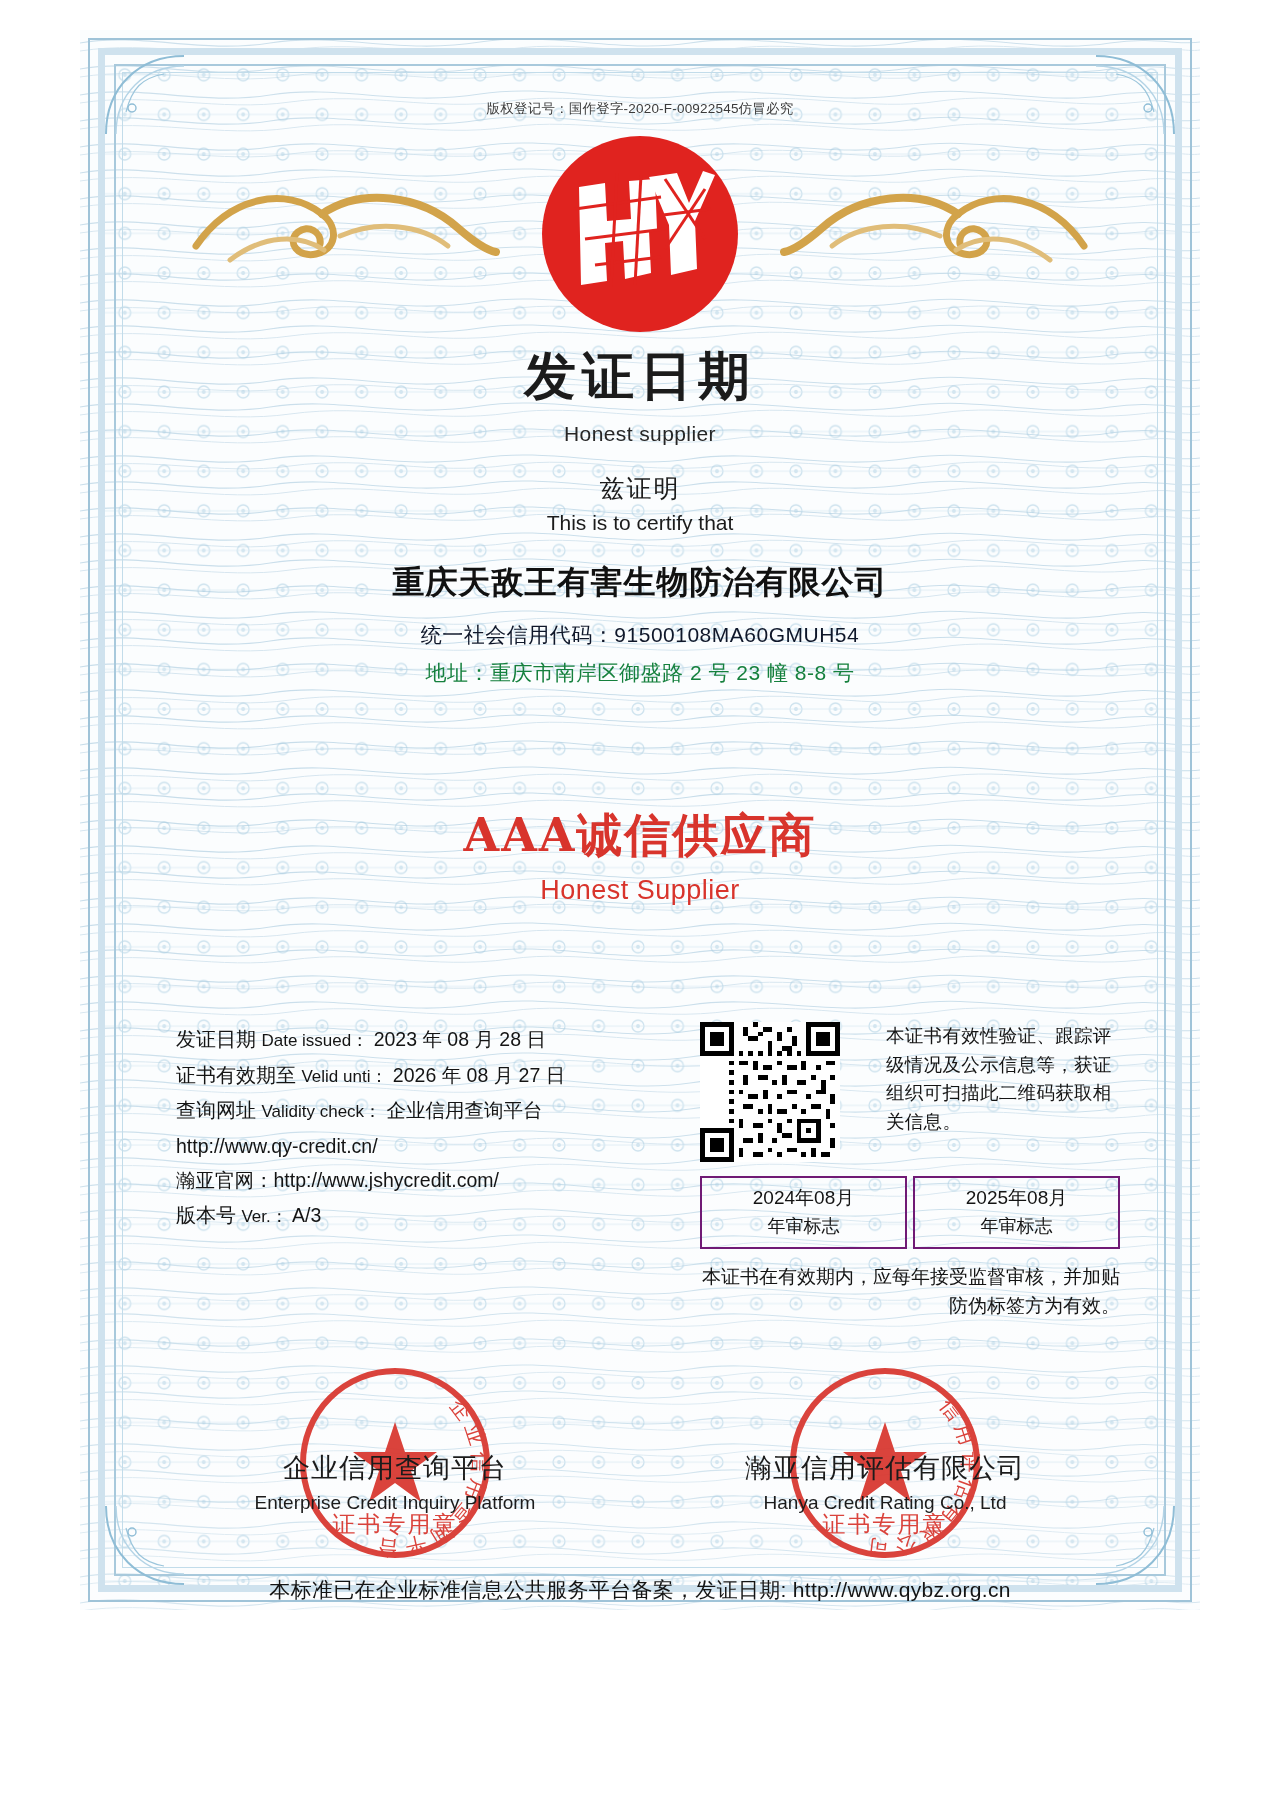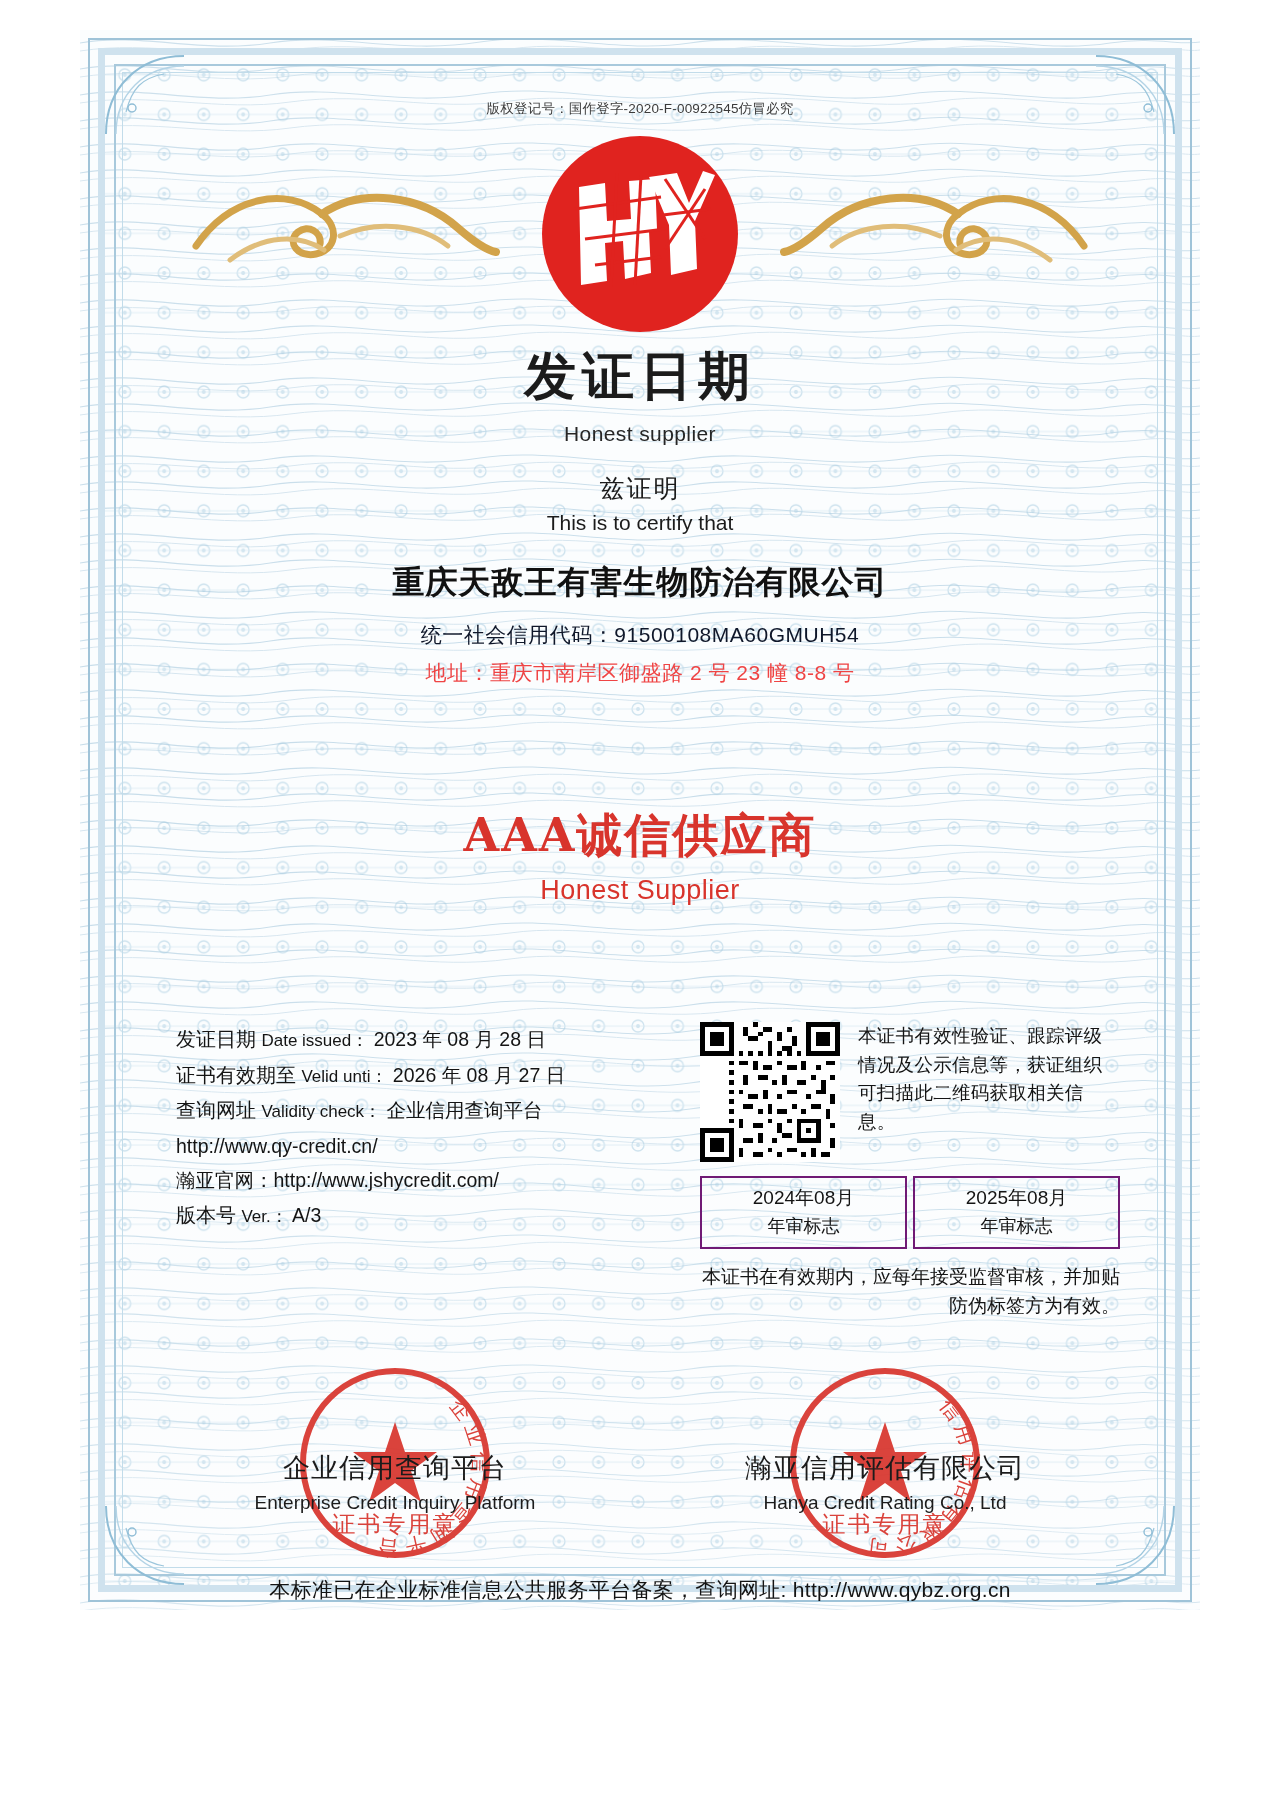--- a/index.html
+++ b/index.html
@@ -147,21 +147,21 @@
   .credit-code {
     text-align: center;
     font-size: 21px;
     color: #0f172a;
     margin-top: 16px;
     letter-spacing: .5px;
   }
   .address {
     text-align: center;
     font-size: 21px;
-    color: #ef4444;
+    color: #15803d;
     margin-top: 10px;
     letter-spacing: .5px;
   }
 
   .award-cn {
     text-align: center;
     font-family: "DejaVu Serif", "Liberation Serif", serif;
     font-size: 46px;
     font-weight: 700;
     color: #d8342c;
@@ -206,20 +206,21 @@
     width: 140px;
     height: 140px;
     flex: none;
     background: #fff;
   }
   .qr-note {
     font-size: 18.5px;
     color: #141414;
     line-height: 1.55;
     letter-spacing: .3px;
+    margin-left: 28px;
   }
   .stamp-boxes {
     display: flex;
     gap: 6px;
     margin-top: 14px;
   }
   .stamp-box {
     flex: 1;
     border: 2px solid #701a75;
     text-align: center;
@@ -584,16 +585,16 @@
           </text>
           <text x="103" y="172" text-anchor="middle" font-size="23" fill="#d8342c" font-family="'DejaVu Serif', serif" letter-spacing="2">证书专用章</text>
         </svg>
         <div class="seal-text">
           <div class="seal-cn">瀚亚信用评估有限公司</div>
           <div class="seal-en">Hanya Credit Rating Co., Ltd</div>
         </div>
       </div>
     </div>
 
-    <div class="footer-note">本标准已在企业标准信息公共服务平台备案，查询网址: http://www.qybz.org.cn</div>
+    <div class="footer-note">本标准已在企业标准信息公共服务平台备案，发证日期: http://www.qybz.org.cn</div>
 
   </div>
 </div>
 
 </body></html>

